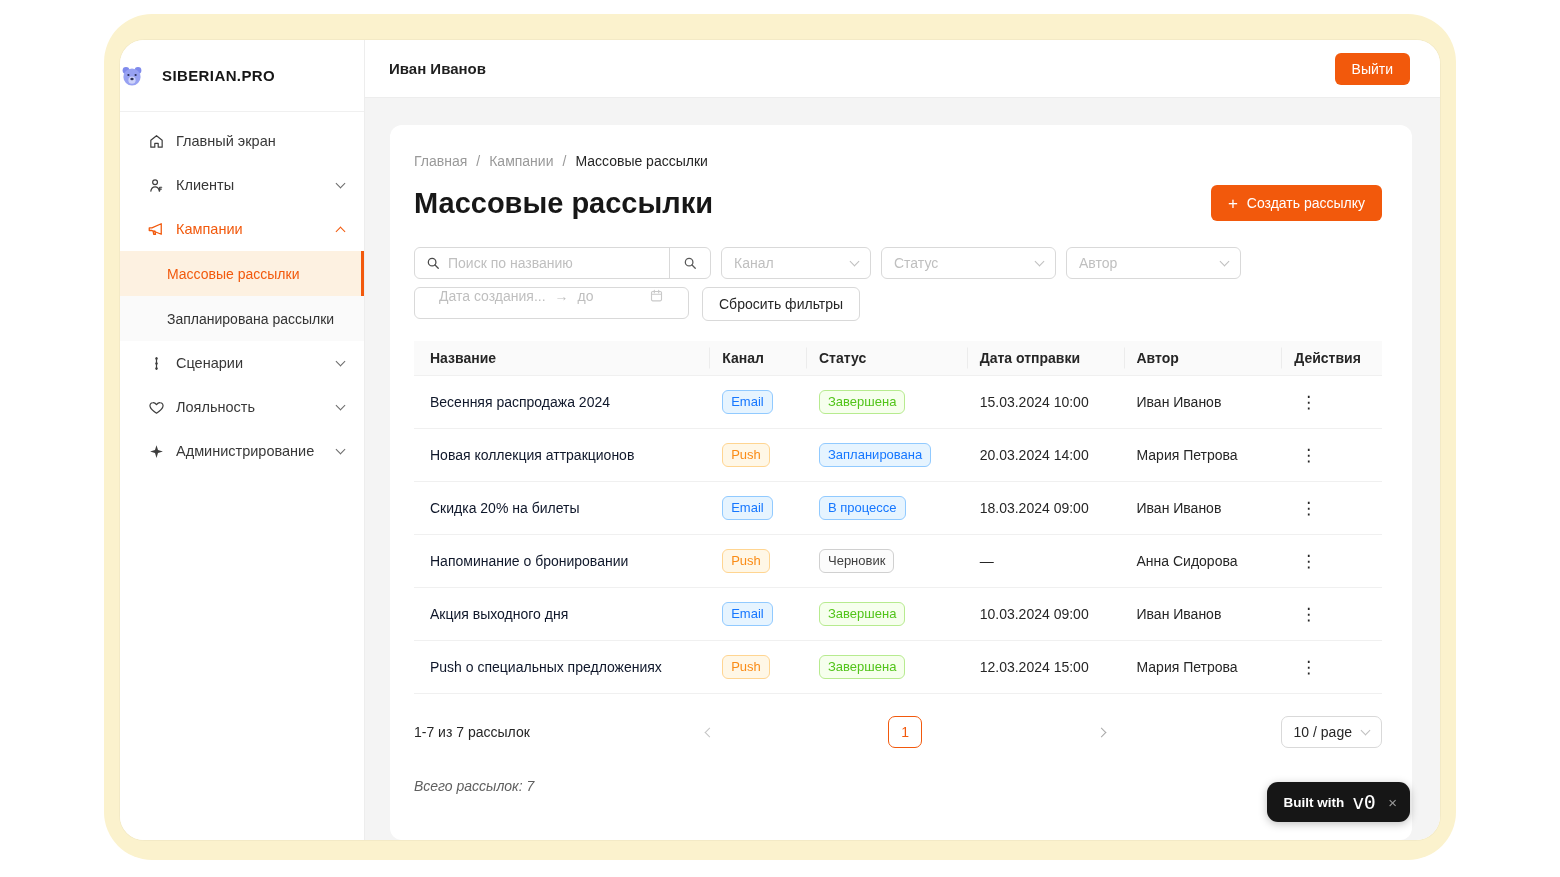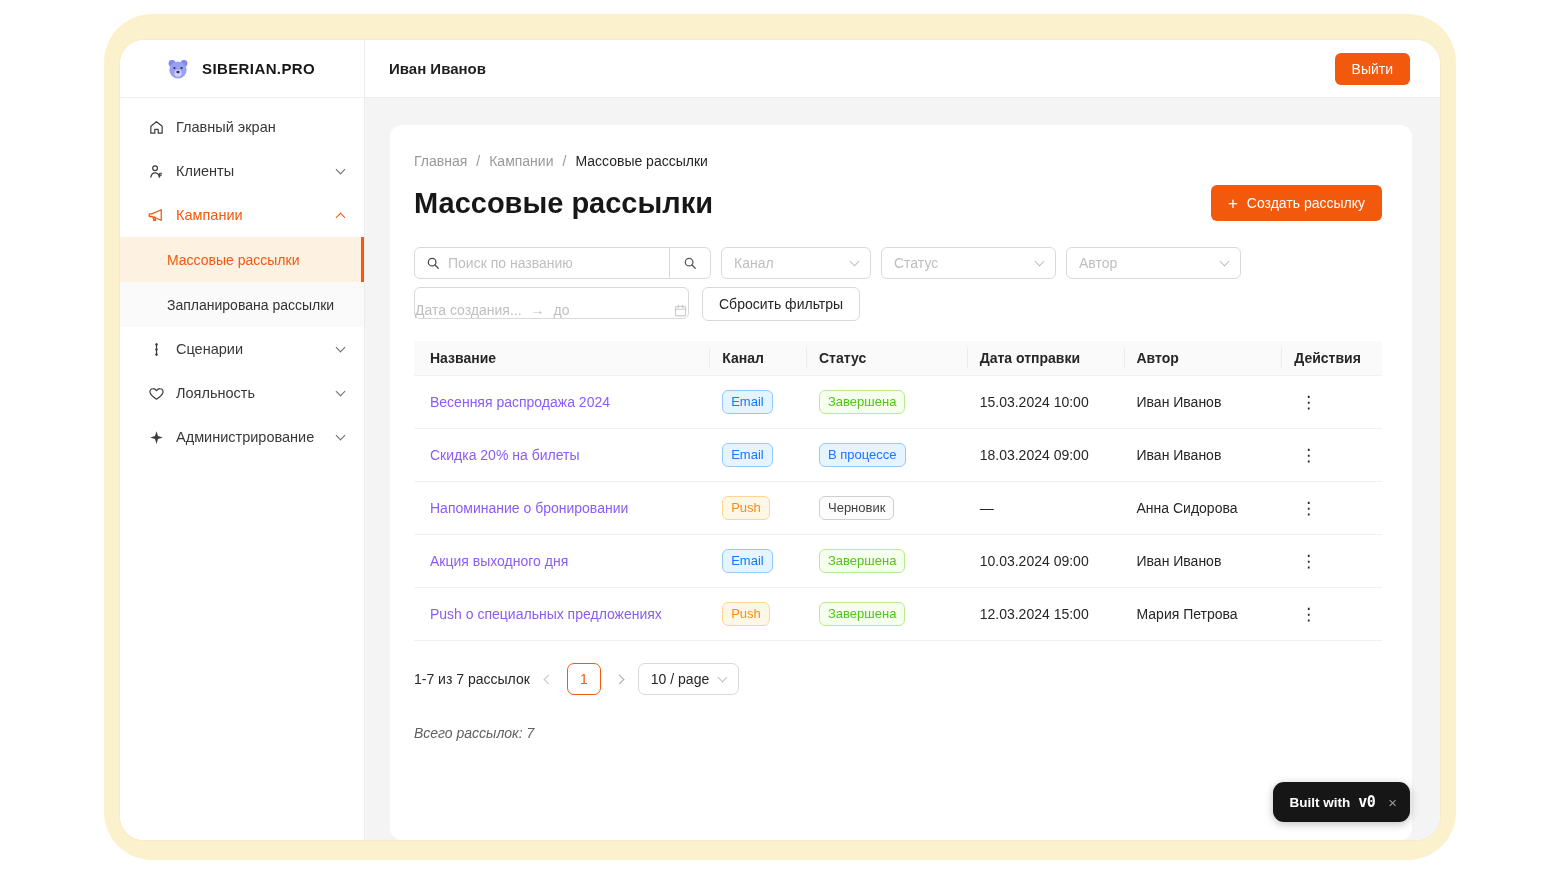--- a/index.html
+++ b/index.html
@@ -3,21 +3,21 @@
 <meta charset="utf-8">
 <style>
   * { margin:0; padding:0; box-sizing:border-box; }
   html,body { width:1560px; height:877px; background:#ffffff; font-family:"Liberation Sans", sans-serif; overflow:hidden; }
 
   .frame { position:absolute; left:104px; top:14px; width:1352px; height:846px; background:#fbf2cd; border-radius:48px; }
   .app { position:absolute; left:16px; top:26px; width:1320px; height:800px; background:#ffffff; border-radius:24px; overflow:hidden; display:flex; box-shadow:0 0 0 1px rgba(0,0,0,0.03); }
 
   
   .sidebar { width:245px; flex-shrink:0; background:#ffffff; border-right:1px solid #ededed; display:flex; flex-direction:column; }
-  .logo-row { height:58px; display:flex; align-items:center; padding-left:46px; gap:12px; border-bottom:1px solid #f0f0f0; }
+  .logo-row { height:72px; display:flex; align-items:center; gap:18px; border-bottom:1px solid #f0f0f0; }
   .logo-text { font-size:15px; font-weight:800; letter-spacing:.4px; color:#161616; }
   .menu { padding-top:7px; }
   .menu-item { height:44px; display:flex; align-items:center; gap:11px; padding:0 20px 0 27px; font-size:14.5px; color:#383838; cursor:pointer; }
   .menu-item .mi-icon { width:18px; height:18px; display:flex; align-items:center; justify-content:center; color:#3d3d3d; }
   .menu-item.orange, .menu-item.orange .mi-icon { color:#f2590c; }
   .submenu-item { height:45px; display:flex; align-items:center; padding-left:47px; font-size:14px; color:#333; background:#fafafa; cursor:pointer; }
   .submenu-item.active { background:#fdf1e1; color:#f2590c; border-right:3px solid #f2590c; }
   .chev { display:inline-block; width:7px; height:7px; border-top:1.6px solid #6b6b6b; border-right:1.6px solid #6b6b6b; margin-left:auto; }
   .chev.down { transform:rotate(135deg); margin-bottom:3px; }
   .chev.up { transform:rotate(-45deg); margin-top:4px; border-color:#f2590c; }
@@ -44,52 +44,52 @@
   .filters-row { display:flex; gap:10px; margin-bottom:8px; }
   .search-box { width:297px; height:32px; border:1px solid #d9d9d9; border-radius:6px; display:flex; align-items:center; overflow:hidden; background:#fff; }
   .search-box input { border:none; outline:none; flex:1; font-size:14px; font-family:inherit; color:#262626; min-width:0; }
   .search-box input::placeholder { color:#bfbfbf; }
   .search-prefix { margin:0 8px 0 11px; display:flex; color:#4a4a4a; }
   .search-addon { width:41px; align-self:stretch; border-left:1px solid #d9d9d9; display:flex; align-items:center; justify-content:center; color:#595959; cursor:pointer; }
   .select { height:32px; border:1px solid #d9d9d9; border-radius:6px; background:#fff; display:flex; align-items:center; justify-content:space-between; padding:0 12px; font-size:14px; color:#bfbfbf; cursor:pointer; }
   .sel-chev { width:7px; height:7px; border-top:1.5px solid #bfbfbf; border-right:1.5px solid #bfbfbf; transform:rotate(135deg); margin-bottom:3px; }
   .w150 { width:150px; } .w175 { width:175px; }
   .filters-row2 { display:flex; gap:13px; margin-bottom:20px; }
-  .date-range { width:275px; height:32px; border:1px solid #d9d9d9; border-radius:6px; background:#fff; display:flex; align-items:flex-end; padding:0 0; gap:9px; font-size:14px; color:#bfbfbf; cursor:pointer; }
+  .date-range { width:275px; height:32px; border:1px solid #d9d9d9; border-radius:6px; background:#fff; display:flex; align-items:flex-start; padding:0 24px; gap:9px; font-size:14px; color:#bfbfbf; cursor:pointer; }
   .date-range .cal { margin-left:auto; color:#c9c9c9; display:flex; }
   .btn-reset { height:34px; background:#fff; border:1px solid #d9d9d9; border-radius:6px; padding:8px 16px; font-size:14px; font-family:inherit; color:#262626; cursor:pointer; }
 
   
   table { width:100%; border-collapse:collapse; }
   col.c-name{width:30.6%;} col.c-chan{width:10%;} col.c-stat{width:16.6%;} col.c-date{width:16.2%;} col.c-auth{width:16.3%;} col.c-act{width:10.3%;}
   th { background:#fafafa; text-align:left; font-size:14px; font-weight:700; color:#262626; padding:9px 12px; border-bottom:1px solid #f0f0f0; position:relative; }
   th:first-child, td:first-child { padding-left:16px; }
   th:not(:last-child)::after { content:""; position:absolute; right:0; top:50%; transform:translateY(-50%); width:1px; height:1.5em; background:#ececec; }
   td { padding:14px 12px; border-bottom:1px solid #f0f0f0; font-size:14px; color:#262626; }
-  .link { color:#8b5cf6; cursor:pointer; text-decoration:none;margin-top:14px; }
+  .link { color:#0f172a; cursor:pointer; text-decoration:none;margin-top:14px; }
   .badge { display:inline-block; padding:1px 8px; font-size:13px; line-height:20px; border-radius:6px; border:1px solid; }
   .bg-blue   { background:#e6f4ff; border-color:#91caff; color:#1677ff; }
   .bg-orange { background:#fff7e6; border-color:#ffd591; color:#fa8c16; }
   .bg-green  { background:#f6ffed; border-color:#b7eb8f; color:#52c41a; }
   .bg-gray   { background:#fcfcfc; border-color:#d0d0d0; color:#3f3f3f; }
   .bg-red    { background:#fff2f0; border-color:#ffccc7; color:#ff4d4f; }
   .dots { font-size:17px; color:#262626; cursor:pointer; line-height:1; padding:2px 6px; letter-spacing:0; }
 
   
-  .pagination { display:flex; align-items:center; justify-content:flex-start; gap:15px; margin-top:22px; font-size:14px; color:#262626; }
+  .pagination { display:flex; align-items:center; justify-content:space-between; gap:15px; margin-top:22px; font-size:14px; color:#262626; }
   .pchev { width:7px; height:7px; border-top:1.6px solid #c4c4c4; border-right:1.6px solid #c4c4c4; cursor:pointer; }
   .pchev.left { transform:rotate(-135deg); }
   .pchev.right { transform:rotate(45deg); border-color:#a8a8a8; }
   .page-box { width:34px; height:32px; border:1px solid #f2590c; border-radius:7px; color:#f2590c; display:flex; align-items:center; justify-content:center; background:#fff; cursor:pointer; }
   .size-select { height:32px; border:1px solid #d9d9d9; border-radius:7px; display:flex; align-items:center; gap:10px; padding:0 12px; color:#262626; cursor:pointer; background:#fff; }
   .total-footer { margin-top:30px; font-size:14px; color:#5f5f5f;font-style:italic; }
 
   
   .v0-badge { position:absolute; right:30px; bottom:18px; height:40px; background:#161616; border-radius:11px; display:flex; align-items:center; padding:0 13px 0 16px; gap:8px; color:#fff; font-size:13.5px; font-weight:600; box-shadow:0 2px 8px rgba(0,0,0,.25); }
-  .v0-logo { font-weight:700; font-size:15px; letter-spacing:-.5px; font-family:"DejaVu Sans Mono", monospace; }
+  .v0-logo { font-weight:400; font-size:20px; letter-spacing:-.5px; font-family:"DejaVu Sans Mono", monospace; }
   .v0-close { color:#9a9a9a; font-size:15px; margin-left:5px; cursor:pointer; font-weight:400; }
 
   svg { display:block; }
 </style>
 </head>
 <body>
 
 <div class="frame">
   <div class="app">
 
@@ -276,20 +276,28 @@
             <tbody>
               <tr>
                 <td><a class="link">Весенняя распродажа 2024</a></td>
                 <td><span class="badge bg-blue">Email</span></td>
                 <td><span class="badge bg-green">Завершена</span></td>
                 <td>15.03.2024 10:00</td>
                 <td>Иван Иванов</td>
                 <td><span class="dots">⋮</span></td>
               </tr>
               <tr>
+                <td><a class="link">Новая коллекция аттракционов</a></td>
+                <td><span class="badge bg-orange">Push</span></td>
+                <td><span class="badge bg-blue">Запланирована</span></td>
+                <td>20.03.2024 14:00</td>
+                <td>Мария Петрова</td>
+                <td><span class="dots">⋮</span></td>
+              </tr>
+              <tr>
                 <td><a class="link">Скидка 20% на билеты</a></td>
                 <td><span class="badge bg-blue">Email</span></td>
                 <td><span class="badge bg-blue">В процессе</span></td>
                 <td>18.03.2024 09:00</td>
                 <td>Иван Иванов</td>
                 <td><span class="dots">⋮</span></td>
               </tr>
               <tr>
                 <td><a class="link">Напоминание о бронировании</a></td>
                 <td><span class="badge bg-orange">Push</span></td>

